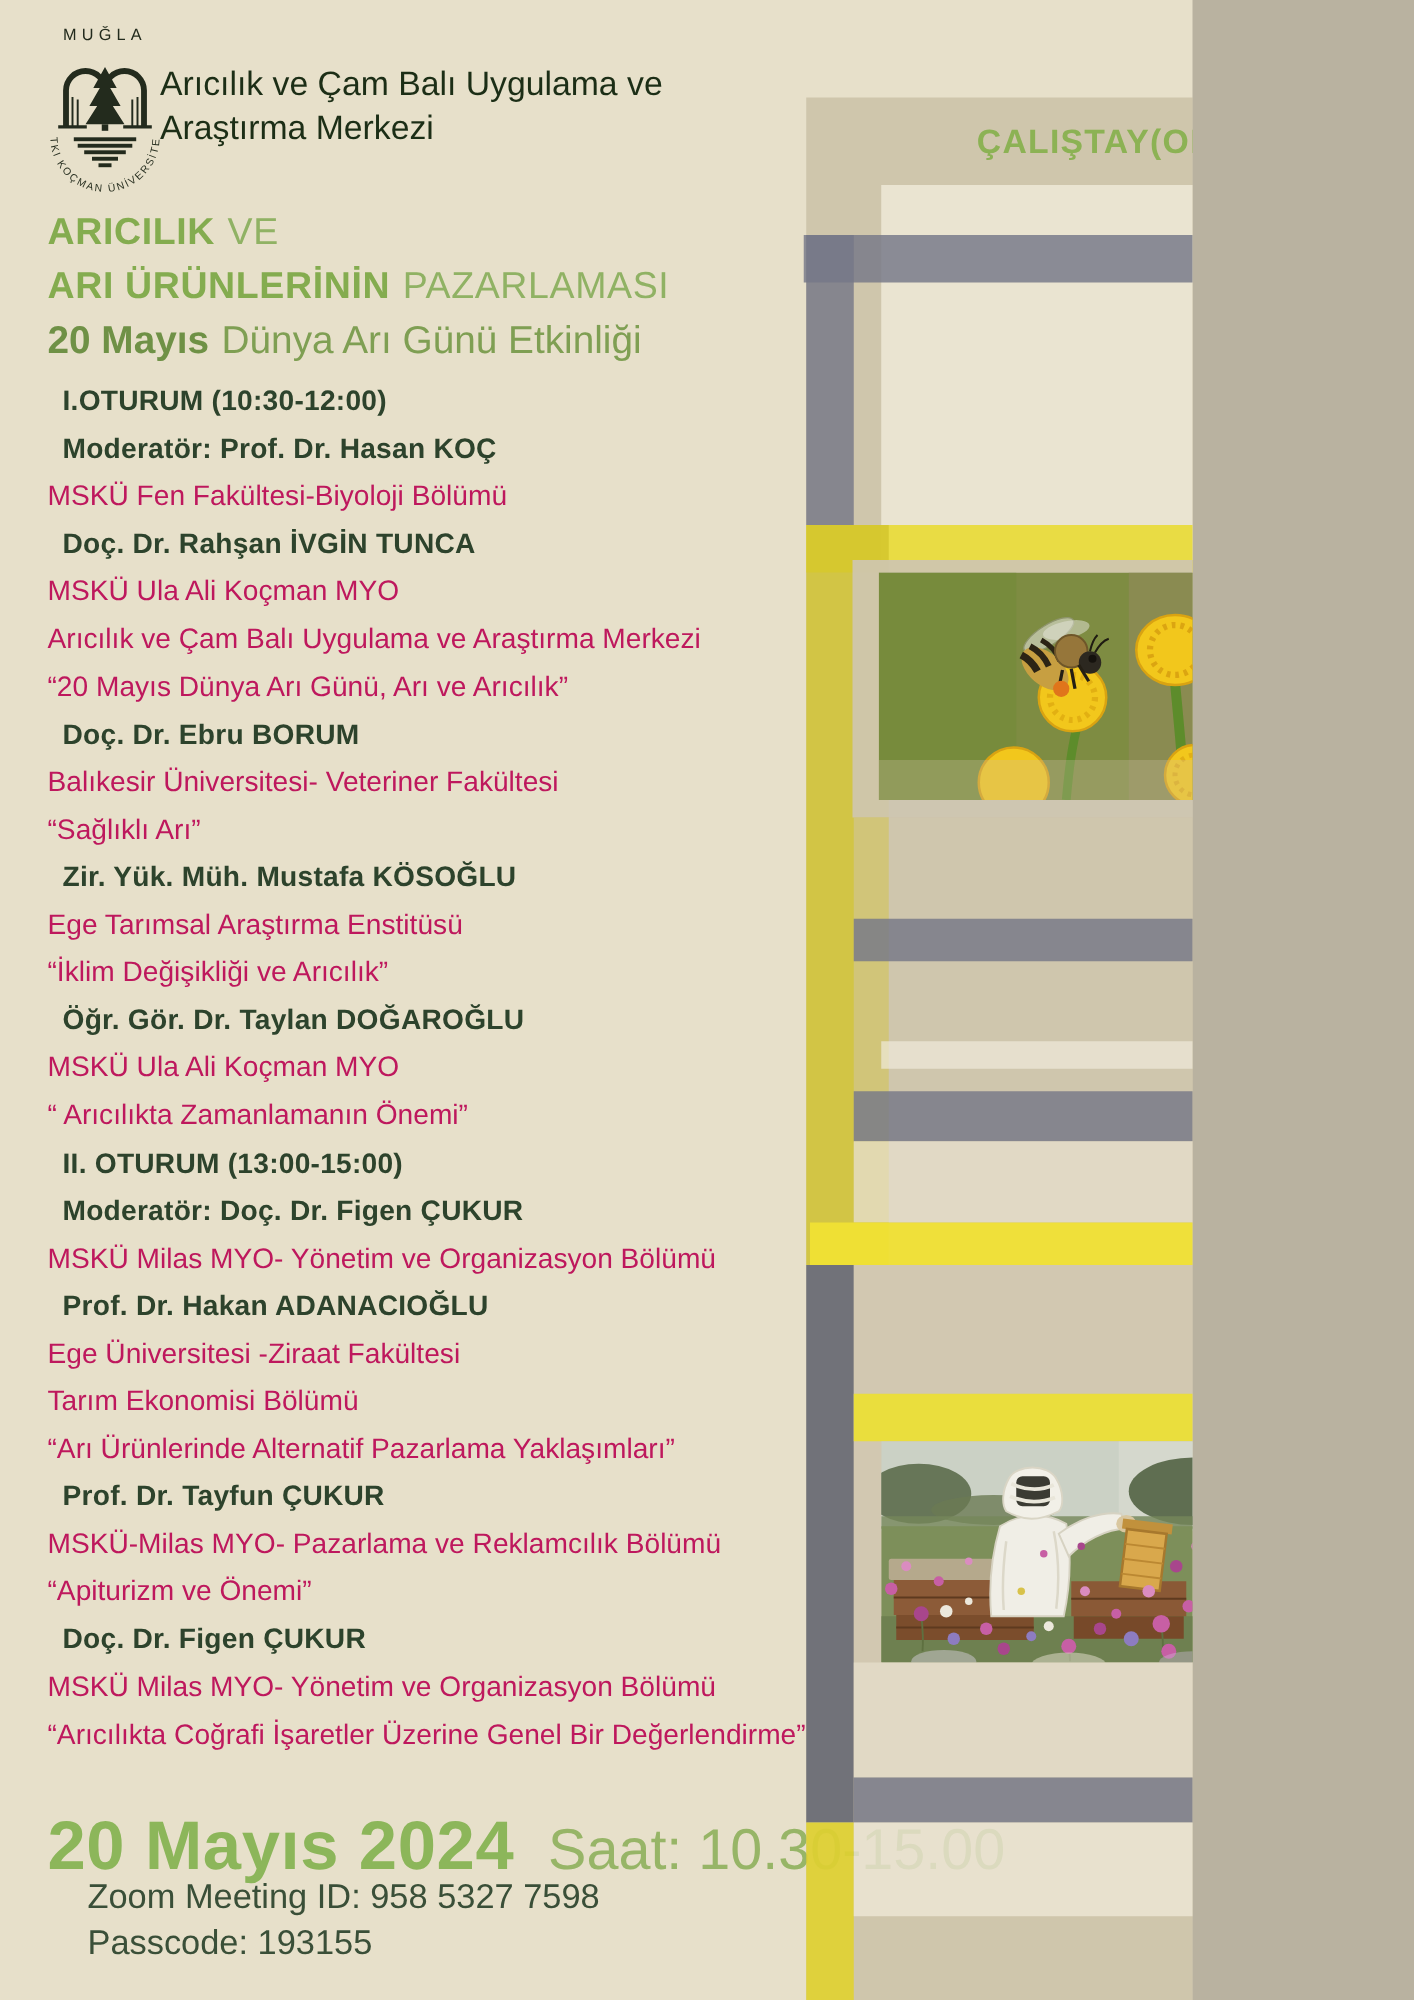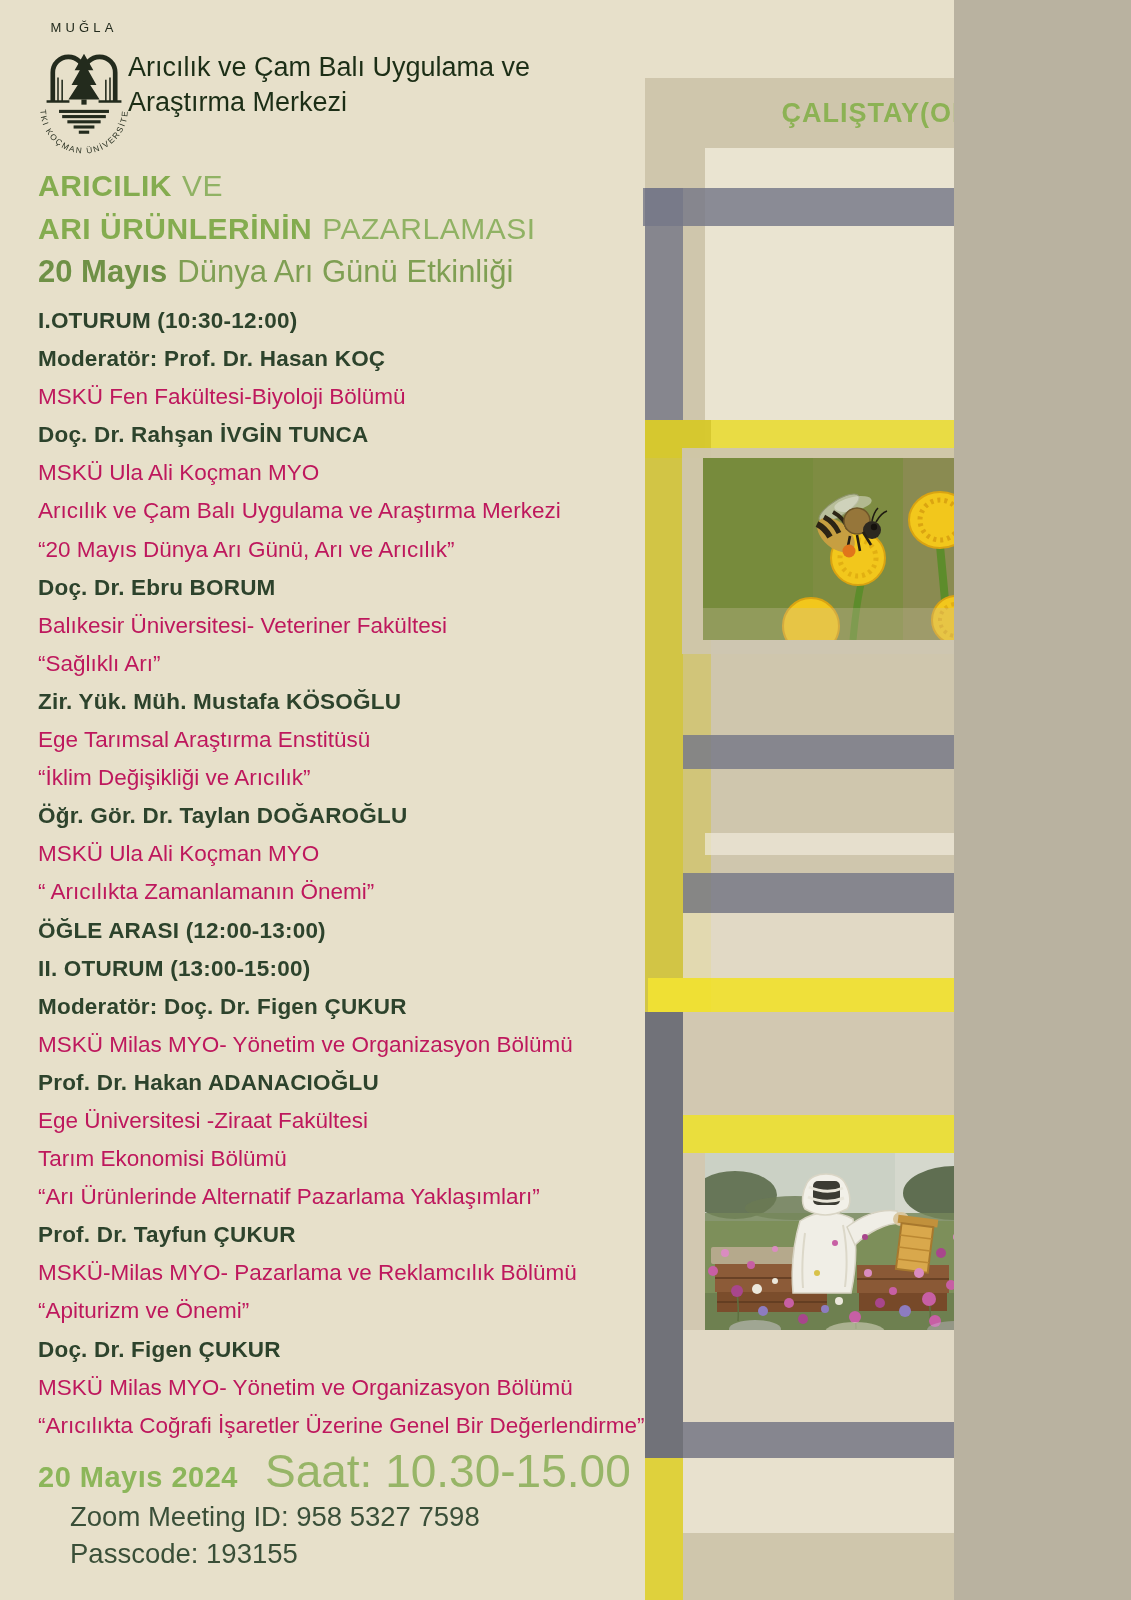--- a/index.html
+++ b/index.html
@@ -15,23 +15,23 @@
   .headline .l3{font-size:31px;line-height:44px;}
   .hl-bold{font-weight:bold;color:#84ac4f;}
   .hl-rest{color:#90b264;margin-left:10px;}
   .l3 .hl-bold{color:#6f9146;}
   .l3 .hl-rest{color:#7f9f53;}
   .program{left:38px;top:302px;width:660px;}
   .program-line{
     display:block;white-space:nowrap;height:38.1px;line-height:38.1px;
     font-size:22.5px;color:#be185d;
   }
-  .program-line.bold{font-weight:bold;color:#2d432c;letter-spacing:.2px;}
+  .program-line.bold{font-weight:bold;color:#2d432c;letter-spacing:.2px;margin-left:12px;}
   .footer-date{left:38px;top:1444px;white-space:nowrap;}
-  .date-bold{font-weight:bold;font-size:29px;color:#8cb65a;letter-spacing:.5px;margin-top:48px;}
+  .date-bold{font-weight:bold;font-size:55px;color:#8cb65a;letter-spacing:.5px;margin-top:48px;}
   .date-time{font-size:46px;color:#97b567;margin-left:27px;}
   .footer-zoom{left:38px;top:1498px;font-size:27.5px;line-height:37px;color:#3a4f38;margin-left:32px;}
   
   .badge{
     left:656px;top:98px;width:392px;text-align:right;
     font-size:27px;font-weight:bold;letter-spacing:1px;color:#8cb254;
   }
   .tan-column   {left:645px;top:78px;width:423px;height:1522px;background:rgba(163,148,117,.35);}
   .cream-top    {left:705px;top:148px;width:312px;height:300px;background:rgba(243,238,222,.75);}
   .gray-top     {left:643px;top:188px;width:425px;height:38px;background:rgba(117,120,136,.82);}
@@ -117,21 +117,20 @@
       <span class="program-line">“20 Mayıs Dünya Arı Günü, Arı ve Arıcılık”</span>
       <span class="program-line bold">Doç. Dr. Ebru BORUM</span>
       <span class="program-line">Balıkesir Üniversitesi- Veteriner Fakültesi</span>
       <span class="program-line">“Sağlıklı Arı”</span>
       <span class="program-line bold">Zir. Yük. Müh. Mustafa KÖSOĞLU</span>
       <span class="program-line">Ege Tarımsal Araştırma Enstitüsü</span>
       <span class="program-line">“İklim Değişikliği ve Arıcılık”</span>
       <span class="program-line bold">Öğr. Gör. Dr. Taylan DOĞAROĞLU</span>
       <span class="program-line">MSKÜ Ula Ali Koçman MYO</span>
       <span class="program-line">“ Arıcılıkta Zamanlamanın Önemi”</span>
-      <span class="program-line bold">ÖĞLE ARASI (12:00-13:00)</span>
       <span class="program-line bold">II. OTURUM (13:00-15:00)</span>
       <span class="program-line bold">Moderatör: Doç. Dr. Figen ÇUKUR</span>
       <span class="program-line">MSKÜ Milas MYO- Yönetim ve Organizasyon Bölümü</span>
       <span class="program-line bold">Prof. Dr. Hakan ADANACIOĞLU</span>
       <span class="program-line">Ege Üniversitesi -Ziraat Fakültesi</span>
       <span class="program-line">Tarım Ekonomisi Bölümü</span>
       <span class="program-line">“Arı Ürünlerinde Alternatif Pazarlama Yaklaşımları”</span>
       <span class="program-line bold">Prof. Dr. Tayfun ÇUKUR</span>
       <span class="program-line">MSKÜ-Milas MYO- Pazarlama ve Reklamcılık Bölümü</span>
       <span class="program-line">“Apiturizm ve Önemi”</span>

